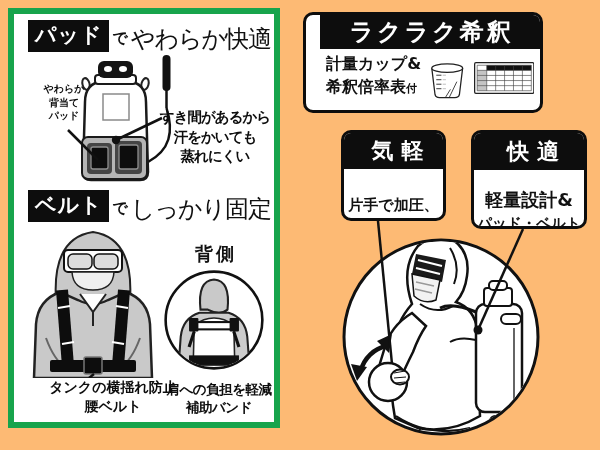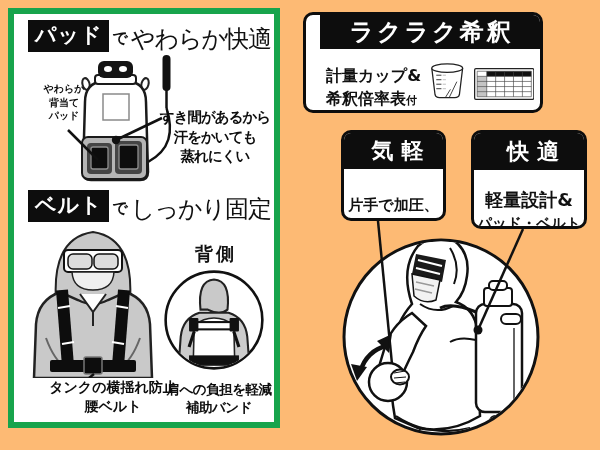--- a/index.html
+++ b/index.html
@@ -19,21 +19,21 @@
 
   .lbl{position:absolute;font-weight:900;text-align:center;white-space:pre-line;
        line-height:1.35;color:#0d0d0d;}
   .backlbl{position:absolute;font-weight:900;font-size:18px;text-align:center;letter-spacing:3px;}
 
   
   .dbox{position:absolute;border:3px solid #0d0d0d;border-radius:10px;background:#fff;
         box-sizing:border-box;overflow:hidden;}
   .dhead{background:#0d0d0d;color:#fff;font-weight:900;display:flex;
          align-items:center;justify-content:center;}
-  .dl-body{display:flex;align-items:flex-end;padding:3px 6px;gap:5px;}
+  .dl-body{display:flex;align-items:flex-start;padding:3px 6px;gap:5px;}
   .dl-text{font-weight:900;font-size:16px;line-height:1.45;white-space:nowrap;}
   .small-suffix{font-size:11px;font-weight:900;}
   .fb-body{display:flex;flex-direction:column;align-items:center;justify-content:center;
            font-weight:900;font-size:15px;line-height:1.5;text-align:center;white-space:pre-line;margin-top:23px;}
   .ls-wide{letter-spacing:8px;margin-right:-8px;margin-left:8px;}
   .ls-med{letter-spacing:3px;margin-right:-3px;}
 </style>
 </head>
 <body>
 

